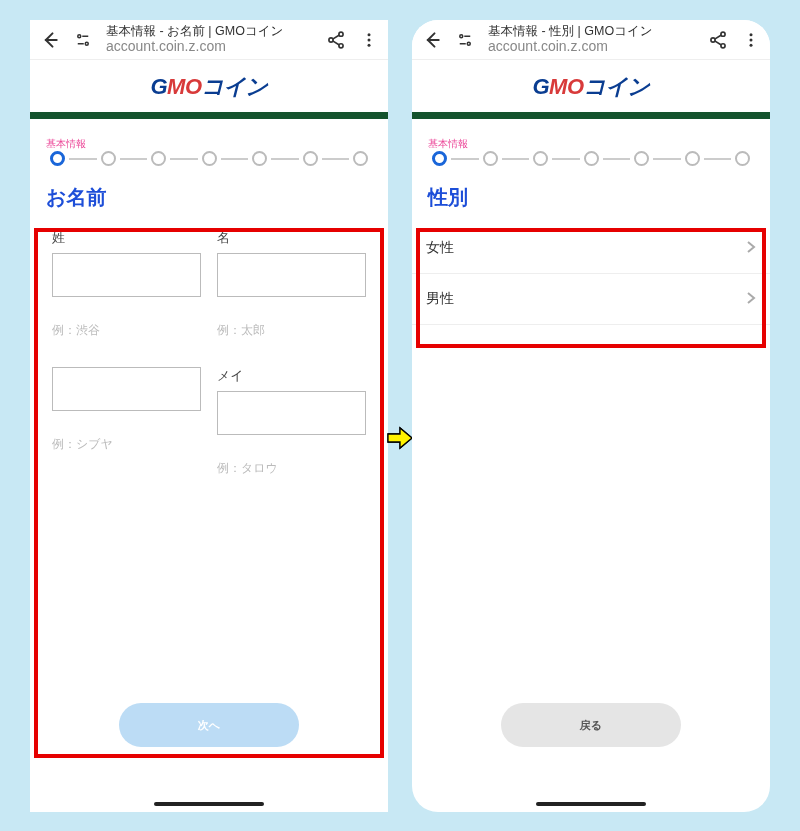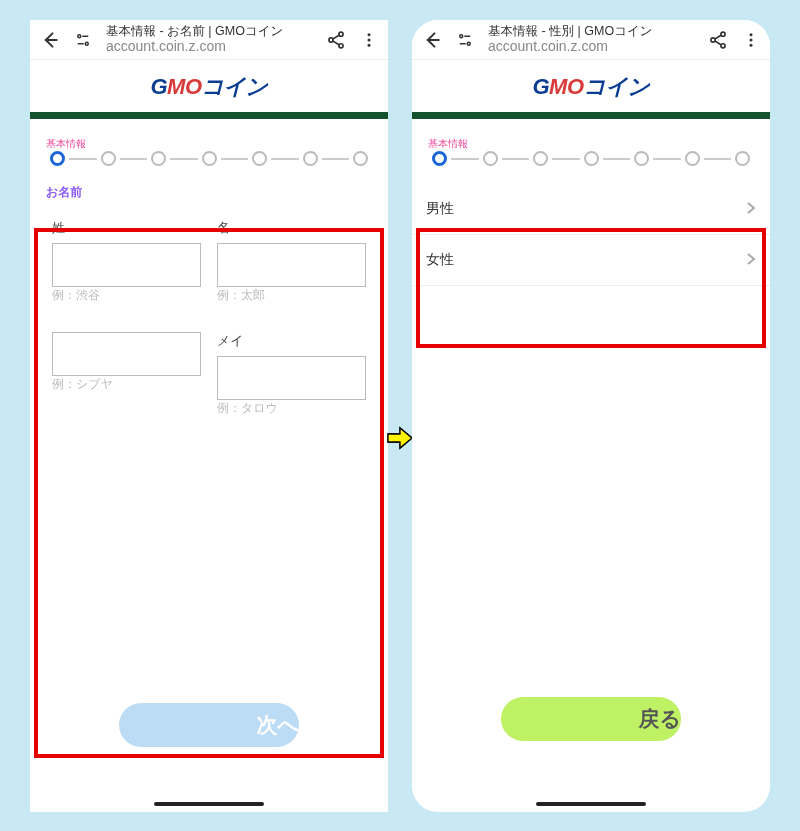--- a/index.html
+++ b/index.html
@@ -44,49 +44,49 @@
   .content { padding: 18px 16px 0; position:relative; height:calc(100% - 40px - 54px); }
   .sect-label { color:#ec4899; font-size:10px; }
   .stepper { display:flex; align-items:center; gap:4px; padding:0 4px 18px; }
   .step-dot {
     width:15px; height:15px; border:2px solid #bbb; border-radius:50%; background:#fff;
     flex:0 0 auto;
   }
   .step-dot.active { border-color:#1a66d9; border-width:3px; }
   .step-dash { flex:1; height:2px; background:#ccc; }
 
-  .page-title { font-size:12px; font-weight:700; color:#8b5cf6; margin-bottom:12px; }
+  .page-title { font-size:20px; font-weight:700; color:#1d4ed8; margin-bottom:12px; }
 
   .red-box {
     border: 4px solid #e60000;
     position:absolute;
   }
   .red-box.left-box { left:4px; right:4px; top:208px; height:530px; }
   .red-box.right-box { left:4px; right:4px; top:208px; height:120px; }
 
   .form-grid {
     display:grid;
     grid-template-columns: 1fr 1fr;
     gap: 12px 16px;
     padding: 6px 6px 0;
   }
   .field label { font-size:13px; color:#444; display:block; margin-bottom:6px; }
   .field input {
     width:100%; height:44px; border:1px solid #bbb; background:#fff;
     padding:0 8px; font-size:14px;
   }
-  .field .hint { font-size:12px; color:#bbb; margin-top:0;font-family:Liberation Serif, serif; }
+  .field .hint { font-size:12px; color:#bbb; margin-top:25px;font-family:Liberation Serif, serif; }
 
   .pill-btn {
     display:block; width:180px; height:44px; border-radius:22px; border:none;
-    font-size:21px; font-weight:600; margin:0 auto; cursor:pointer;
-    position:absolute; left:50%; transform:translateX(-50%);text-align:right;
+    font-size:11px; font-weight:600; margin:0 auto; cursor:pointer;
+    position:absolute; left:50%; transform:translateX(-50%);
   }
   .pill-btn.primary { background:#bcdcf5; color:#fff; bottom:70px; }
-  .pill-btn.secondary { background:#bef264; color:#555; bottom:76px; }
+  .pill-btn.secondary { background:#e5e5e5; color:#555; bottom:70px; }
 
   .list-row {
     display:flex; align-items:center; justify-content:space-between;
     padding: 16px 14px; border-bottom:1px solid #eee; font-size:14px; color:#333;
     cursor:pointer;
   }
   .chev { color:#aaa; }
 
   .home-indicator {
     position:absolute; bottom:6px; left:50%; transform:translateX(-50%);
@@ -255,38 +255,39 @@
         <span class="step-dash"></span>
       <span class="step-dot"></span>
         <span class="step-dash"></span>
       <span class="step-dot"></span>
         <span class="step-dash"></span>
       <span class="step-dot"></span>
         <span class="step-dash"></span>
       <span class="step-dot"></span>
     </div>
 
+    <div class="page-title">性別</div>
 
     <div style="margin:0 -16px;">
+      <div class="list-row">
+        <span>女性</span>
+        <span class="chev">
+          <svg width="10" height="14" viewBox="0 0 10 14" fill="none" stroke="#aaa" stroke-width="2">
+              <path d="M2 2 L8 7 L2 12"></path>
+            </svg>
+        </span>
+      </div>
       <div class="list-row">
         <span>男性</span>
         <span class="chev">
           <svg width="10" height="14" viewBox="0 0 10 14" fill="none" stroke="#aaa" stroke-width="2">
               <path d="M2 2 L8 7 L2 12"></path>
             </svg>
         </span>
       </div>
-      <div class="list-row">
-        <span>女性</span>
-        <span class="chev">
-          <svg width="10" height="14" viewBox="0 0 10 14" fill="none" stroke="#aaa" stroke-width="2">
-              <path d="M2 2 L8 7 L2 12"></path>
-            </svg>
-        </span>
-      </div>
     </div>
 
     <button class="pill-btn secondary">戻る</button>
   </div>
 
   <div class="red-box right-box"></div>
   <div class="home-indicator"></div>
 </div>
 
 </body></html>

